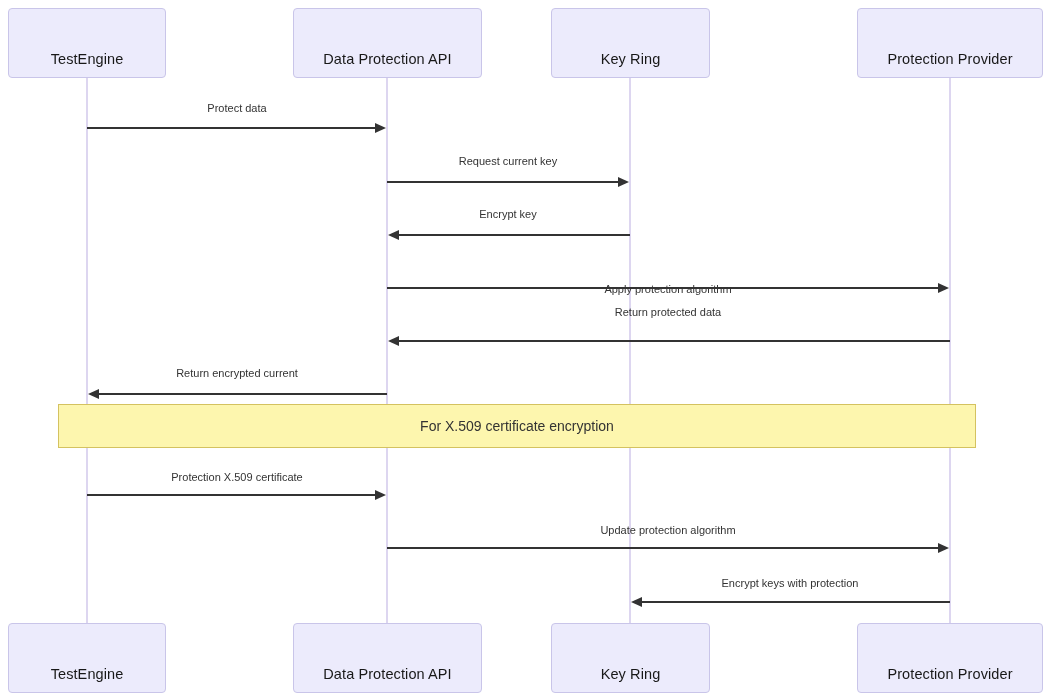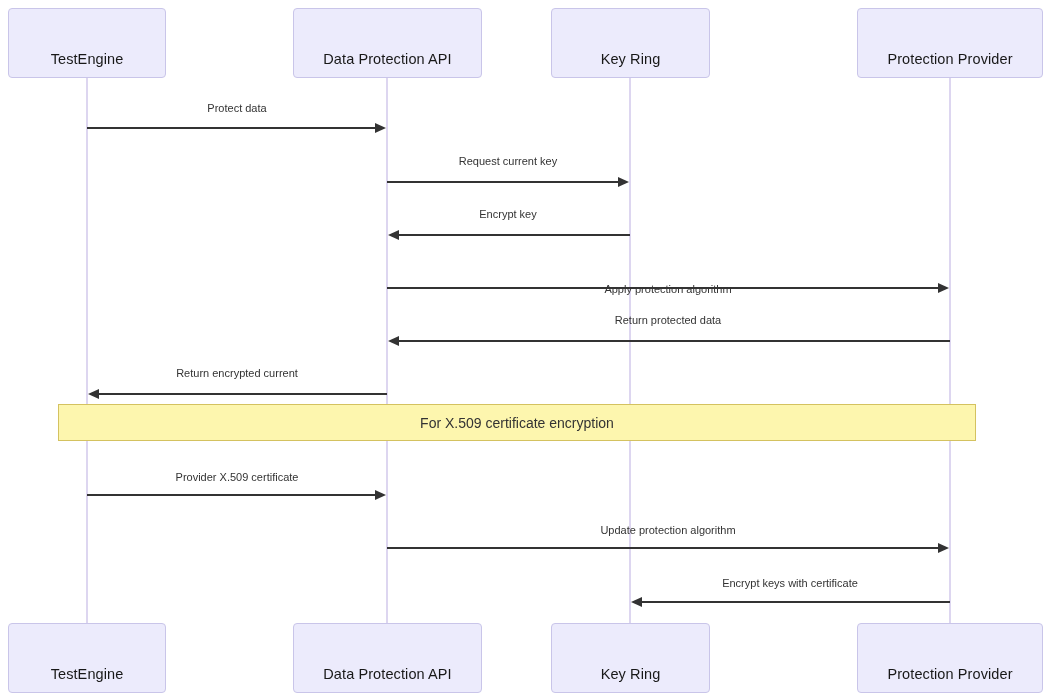--- a/index.html
+++ b/index.html
@@ -110,33 +110,33 @@
   <div class="participant-box" style="left:293px; top:8px; width:189px; height:70px;">
     <span class="participant-label">Data Protection API</span>
   </div>
   <div class="participant-box" style="left:551px; top:8px; width:159px; height:70px;">
     <span class="participant-label">Key Ring</span>
   </div>
   <div class="participant-box" style="left:857px; top:8px; width:186px; height:70px;">
     <span class="participant-label">Protection Provider</span>
   </div>
 
-  <div class="note-box" style="left:58px; top:404px; width:918px; height:37px;text-align:center;">
+  <div class="note-box" style="left:58px; top:404px; width:918px; height:44px;text-align:center;">
     <span class="note-label">For X.509 certificate encryption</span>
   </div>
 
   <div class="msg-label" style="left:237px; top:108px;">Protect data</div>
   <div class="msg-label" style="left:508px; top:161px;text-align:right;">Request current key</div>
   <div class="msg-label" style="left:508px; top:214px;">Encrypt key</div>
   <div class="msg-label" style="left:668px; top:277px;margin-top:12px;">Apply protection algorithm</div>
-  <div class="msg-label" style="left:668px; top:320px;">Return protected data</div>
+  <div class="msg-label" style="left:668px; top:312px;">Return protected data</div>
   <div class="msg-label" style="left:237px; top:373px;">Return encrypted current</div>
-  <div class="msg-label" style="left:237px; top:477px;">Provider X.509 certificate</div>
+  <div class="msg-label" style="left:237px; top:477px;">Protection X.509 certificate</div>
   <div class="msg-label" style="left:668px; top:530px;">Update protection algorithm</div>
-  <div class="msg-label" style="left:790px; top:583px;">Encrypt keys with certificate</div>
+  <div class="msg-label" style="left:790px; top:583px;">Encrypt keys with protection</div>
 
   <div class="participant-box" style="left:8px; top:623px; width:158px; height:70px;">
     <span class="participant-label">TestEngine</span>
   </div>
   <div class="participant-box" style="left:293px; top:623px; width:189px; height:70px;">
     <span class="participant-label">Data Protection API</span>
   </div>
   <div class="participant-box" style="left:551px; top:623px; width:159px; height:70px;">
     <span class="participant-label">Key Ring</span>
   </div>

